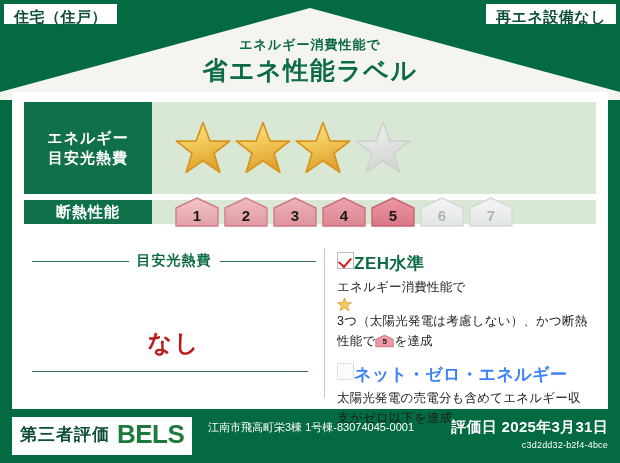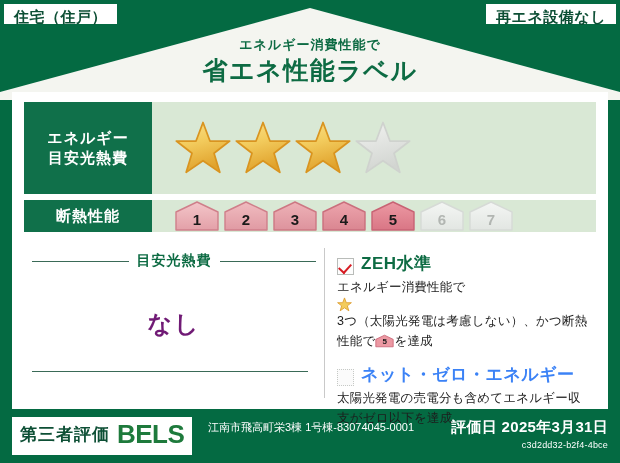--- a/index.html
+++ b/index.html
@@ -84,21 +84,21 @@
   }
 
   
   .perf-row {
     position: absolute;
     left: 12px;
     display: flex;
     align-items: stretch;
   }
   .perf-row.energy { top: 10px;  width: 572px; height: 92px; }
-  .perf-row.insul  { top: 108px; width: 572px; height: 32px; }
+  .perf-row.insul  { top: 108px; width: 572px; height: 24px; }
 
   .perf-label {
     background: #10704a;
     color: #ffffff;
     font-weight: bold;
     font-size: 15px;
     letter-spacing: 1px;
     display: flex;
     flex-direction: column;
     align-items: center;
@@ -174,45 +174,44 @@
     letter-spacing: 1px;
     padding: 0 8px;
   }
   .cost-head .rule {
     flex: 1 1 auto;
     height: 1px;
     background: #3a6a57;
   }
   .cost-value {
     text-align: center;
-    color: #701a75;
+    color: #b91c1c;
     font-weight: bold;
     font-size: 24px;
-    margin-top: 38px;
+    margin-top: 57px;
     letter-spacing: 2px;
   }
   .cost-bottom-rule {
     position: absolute;
     left: 8px;
     bottom: 26px;
     width: 276px;
     height: 1px;
     background: #3a6a57;
   }
 
   .lower-right {
     flex: 1 1 auto;
     border-left: 1px solid #c9c9c9;
     padding: 4px 6px 0 12px;
     box-sizing: border-box;
   }
   .zeh-head {
     display: flex;
-    align-items: flex-end;
-    gap: 7px;
+    align-items: flex-start;
     margin-bottom: 3px;
   }
   .chk {
     width: 17px;
     height: 17px;
     flex: 0 0 17px;
     border: 1px solid #b9bcb9;
     background: #fdfdfd;
     position: relative;
     box-sizing: border-box;

